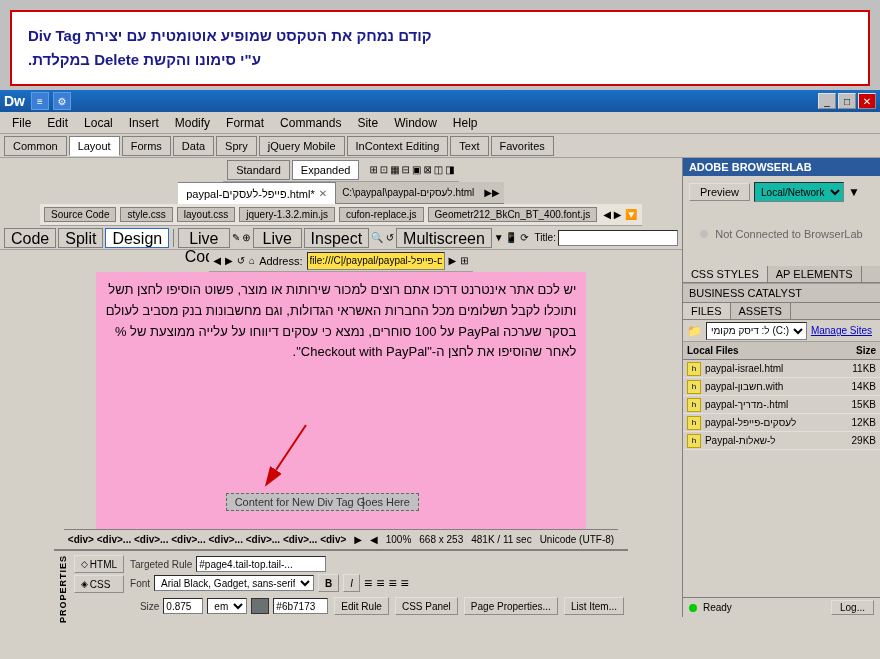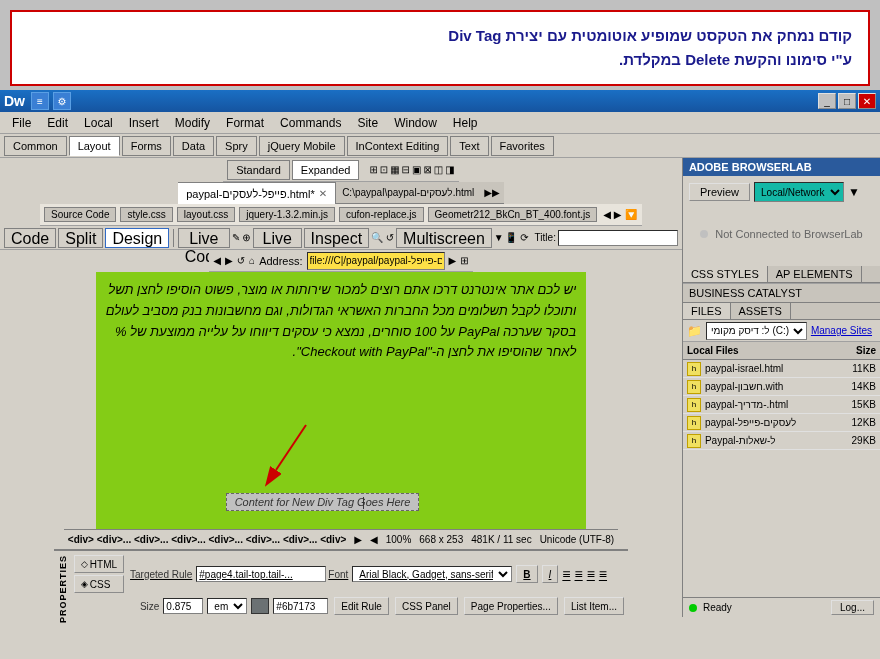--- a/index.html
+++ b/index.html
@@ -7,21 +7,21 @@
 
     
     .tooltip-overlay {
       position: absolute;
       top: 10px; left: 10px;
       width: 860px;
       background: white;
       border: 2px solid #cc0000;
       padding: 12px 16px;
       z-index: 100;
-      text-align: right;
+      text-align: left;
     }
     .tooltip-text {
       font-size: 15px;
       font-weight: bold;
       color: #1a1a8c;
       direction: rtl;
       line-height: 1.6;
     }
 
     
@@ -543,21 +543,21 @@
         <span style="font-size:10px;cursor:pointer;">◀</span>
         <span style="font-size:10px;cursor:pointer;">▶</span>
         <span style="font-size:10px;cursor:pointer;">↺</span>
         <span style="font-size:10px;cursor:pointer;">⌂</span>
         <span class="address-label">Address:</span>
         <input class="address-input" value="file:///C|/paypal/paypal-לעסקים-פייפל/" style="">
         <span style="font-size:10px;cursor:pointer;">▶</span>
         <span style="font-size:10px;cursor:pointer;">⊞</span>
       </div>
 
-      <div style="position:relative; flex:1; background:#84cc16; overflow:hidden;font-style:italic;">
+      <div style="position:relative; flex:1; background:#f9a8d4; overflow:hidden;">
         <div class="doc-text-he" style="padding:8px 10px;">
           <p>יש לכם אתר אינטרנט דרכו אתם רוצים למכור שירותות או מוצר, פשוט הוסיפו לחצן תשל</p>
           <p>ותוכלו לקבל תשלומים מכל החברות האשראי הגדולות, וגם מחשבונות בנק מסביב לעולם</p>
           <p>בסקר שערכה PayPal על 100 סוחרים, נמצא כי עסקים דיווחו על עלייה ממוצעת של %</p>
           <p>לאחר שהוסיפו את לחצן ה-"Checkout with PayPal".</p>
         </div>
 
         <div style="position:absolute; left:90px; bottom:30px;">
           <svg width="180" height="80">
             <defs>
@@ -593,21 +593,21 @@
         <div style="display:flex; align-items:flex-start; height:100%;">
           <div style="display:flex; flex-direction:column; align-items:center; margin-right:6px;">
             <span style="font-size:9px; font-weight:bold; writing-mode:vertical-rl; transform:rotate(180deg); letter-spacing:1px;">PROPERTIES</span>
           </div>
           <div style="flex:1;">
             <div class="props-row">
               <div style="display:flex; flex-direction:column; gap:2px;">
                 <button class="props-btn" style="display:flex;align-items:center;gap:2px;"><span style="font-size:9px;">◇</span> HTML</button>
                 <button class="props-btn" style="display:flex;align-items:center;gap:2px;"><span style="font-size:9px;">◈</span> CSS</button>
               </div>
-              <div style="display:flex; flex-direction:row; gap:2px; flex:1;text-decoration:underline;">
+              <div style="display:flex; flex-direction:column; gap:2px; flex:1;">
                 <div style="display:flex; align-items:center; gap:4px;">
                   <span class="props-label">Targeted Rule</span>
                   <input class="props-input" style="width: 130px;" value="#page4.tail-top.tail-...">
                 </div>
                 <div style="display:flex; align-items:center; gap:4px;">
                   <span class="props-label">Font</span>
                   <select class="props-input" style="width:160px;">
                     <option>Arial Black, Gadget, sans-serif</option>
                   </select>
                   <button class="props-btn bold-btn">B</button>

